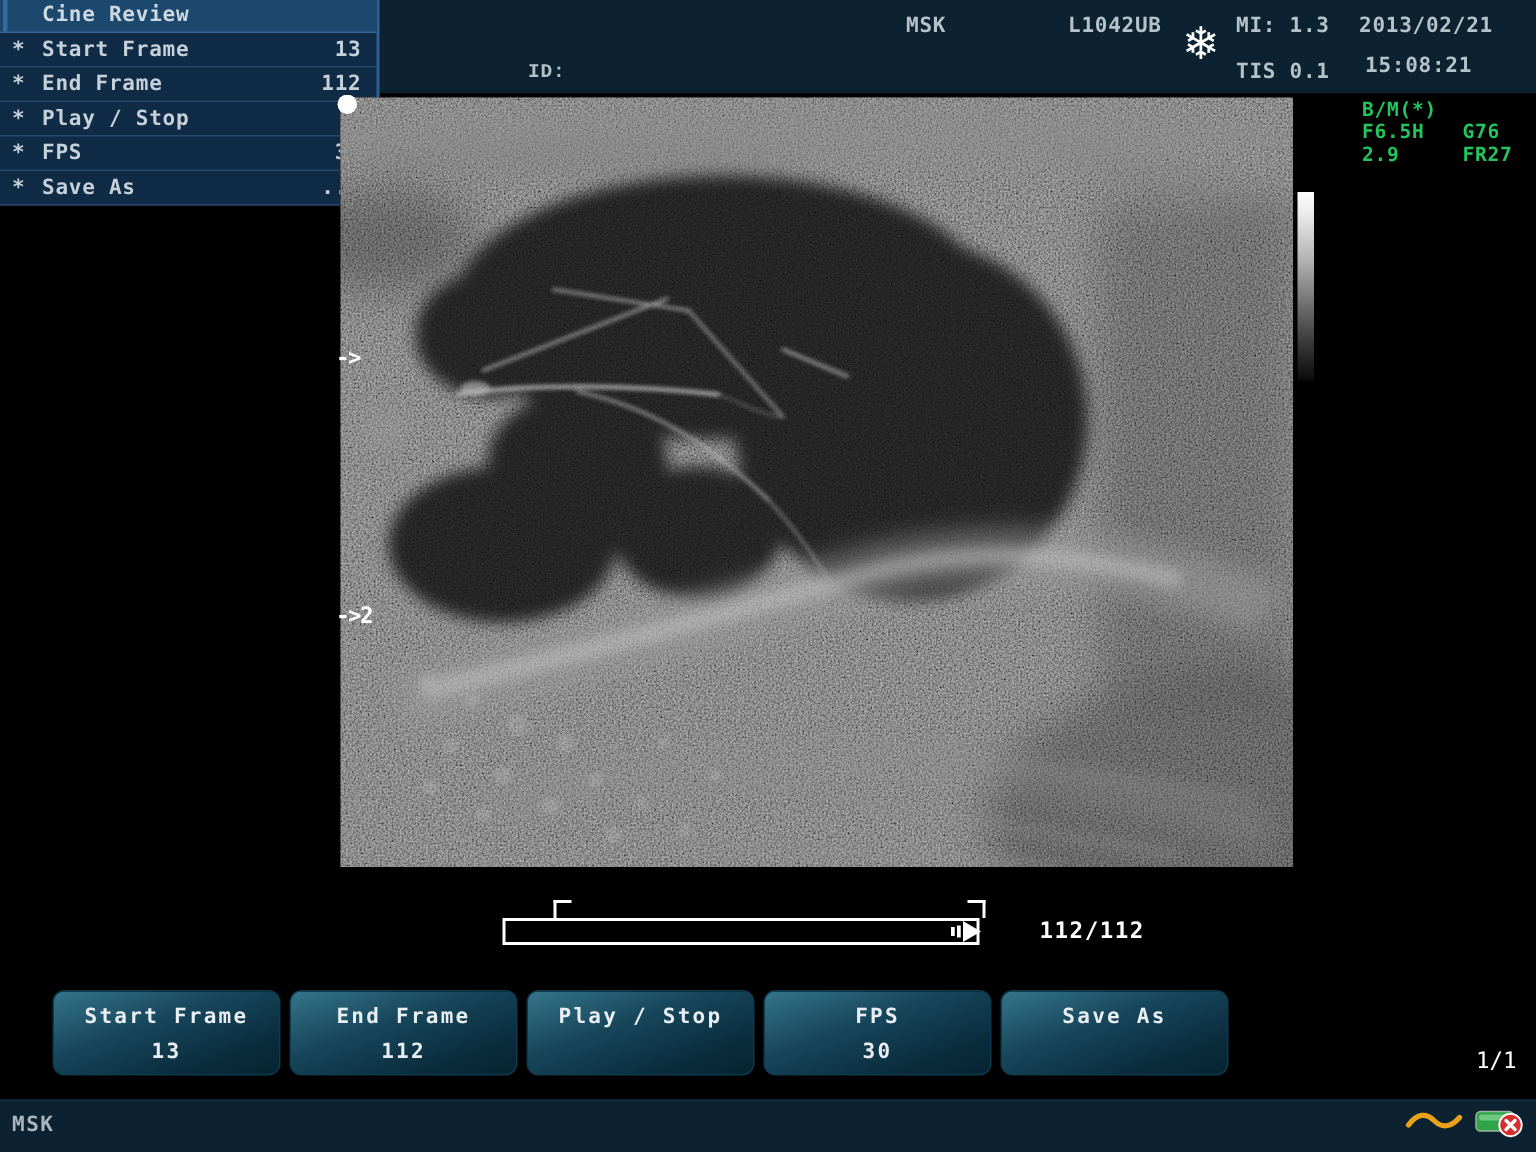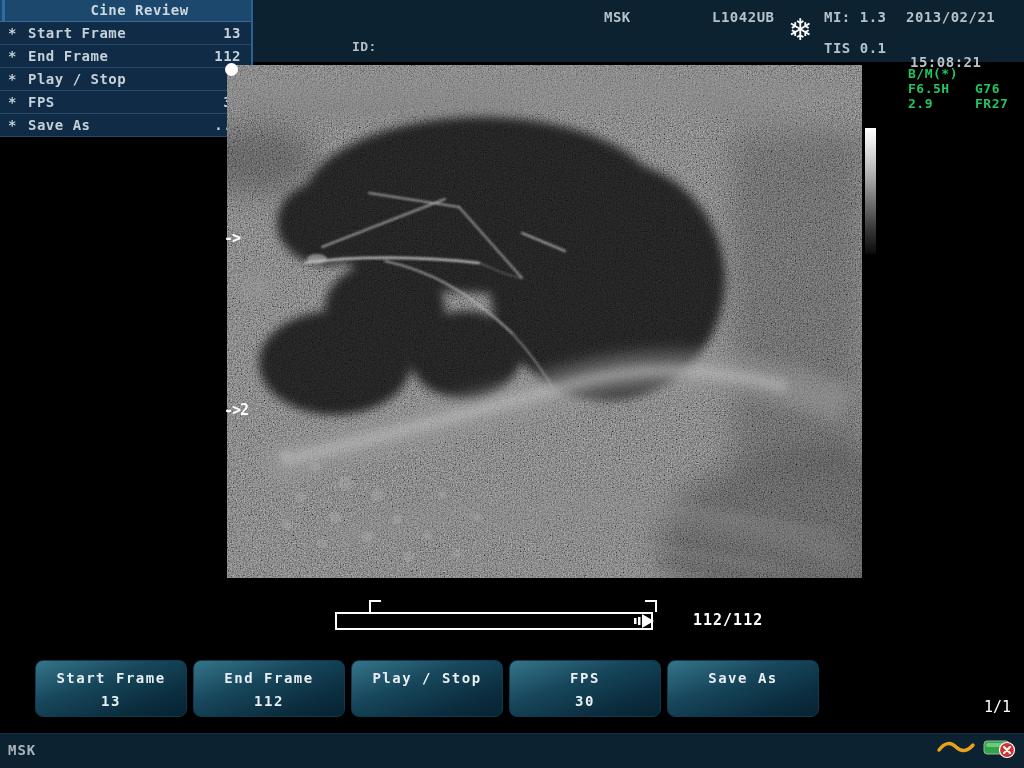--- a/index.html
+++ b/index.html
@@ -9,25 +9,25 @@
   
   .topbar{position:absolute;left:0;top:0;width:1024px;height:62px;background:#0c2231;}
   .logo{position:absolute;left:231px;top:11px;font-family:"DejaVu Sans",sans-serif;font-weight:900;font-size:31px;color:#99a3a9;letter-spacing:1px;}
   .tb{position:absolute;font-size:14px;font-weight:bold;color:#b6c2ca;letter-spacing:.5px;white-space:pre;}
   .id-label{left:352px;top:40px;font-size:13px;font-family:Liberation Mono, monospace;}
   .tb-exam{left:604px;top:9px;}
   .tb-probe{left:712px;top:9px;}
   .tb-mi{left:824px;top:9px;}
   .tb-tis{left:824px;top:40px;}
   .tb-date{left:906px;top:9px;}
-  .tb-time{left:910px;top:54px;}
+  .tb-time{left:910px;top:36px;}
   .freeze{position:absolute;left:788px;top:12px;font-size:30px;color:#fff;font-family:"DejaVu Sans",sans-serif;}
 
   
-  .menu{position:absolute;left:0;top:0;width:253px;background:#0f2b46;border-right:2px solid #2b6193;box-sizing:border-box;text-align:center;}
+  .menu{position:absolute;left:0;top:0;width:253px;background:#0f2b46;border-right:2px solid #2b6193;box-sizing:border-box;}
   .menu-header{position:relative;height:21px;line-height:21px;background:#1c486d;border-bottom:1px solid #3a6899;padding-left:28px;font-size:14px;font-weight:bold;color:#cdd8e0;letter-spacing:.5px;}
   .menu-header::before{content:"";position:absolute;left:2px;top:0;width:3px;height:100%;background:#2f6ca3;}
   .menu-row{position:relative;height:22px;line-height:22px;border-bottom:1px solid #27496b;font-size:14px;font-weight:bold;color:#c5d0d8;letter-spacing:.5px;}
   .menu-bullet{position:absolute;left:8px;}
   .menu-label{position:absolute;left:28px;white-space:pre;}
   .menu-value{position:absolute;right:10px;}
 
   
   .us-image{position:absolute;left:227px;top:65px;width:635px;height:513px;background:#000;}
   .marker{position:absolute;color:#fff;font-size:15px;font-weight:bold;letter-spacing:-1px;}

